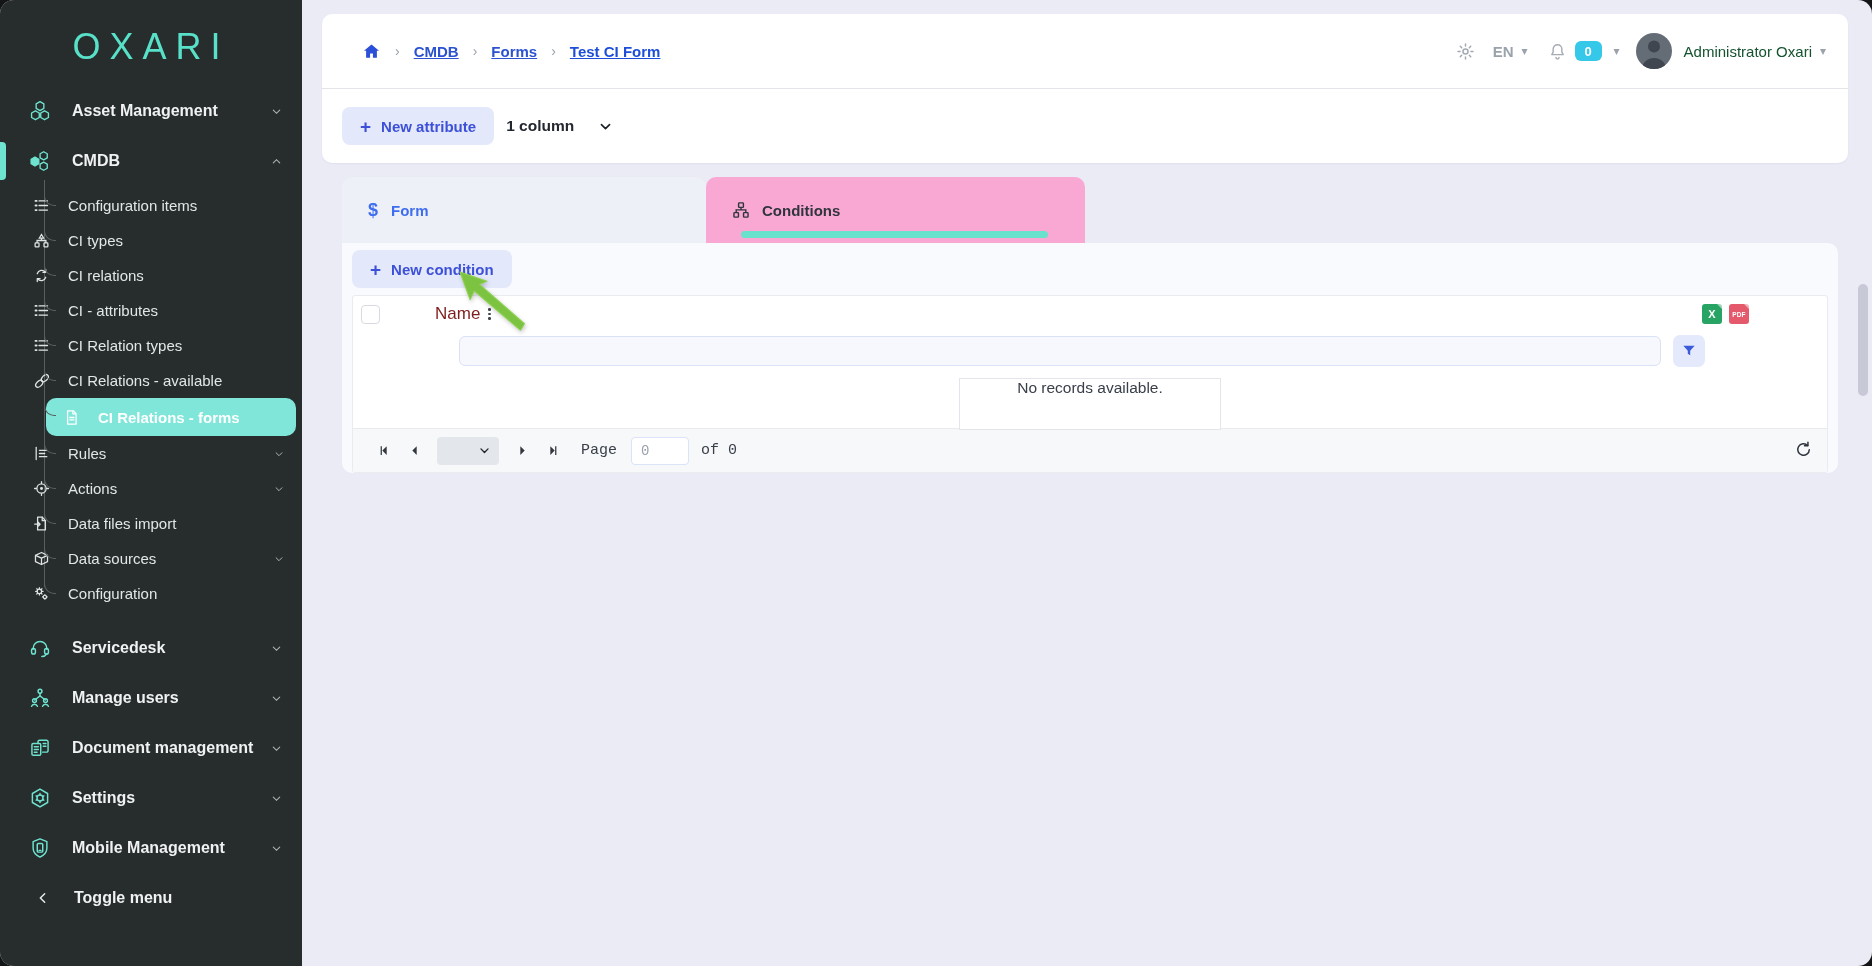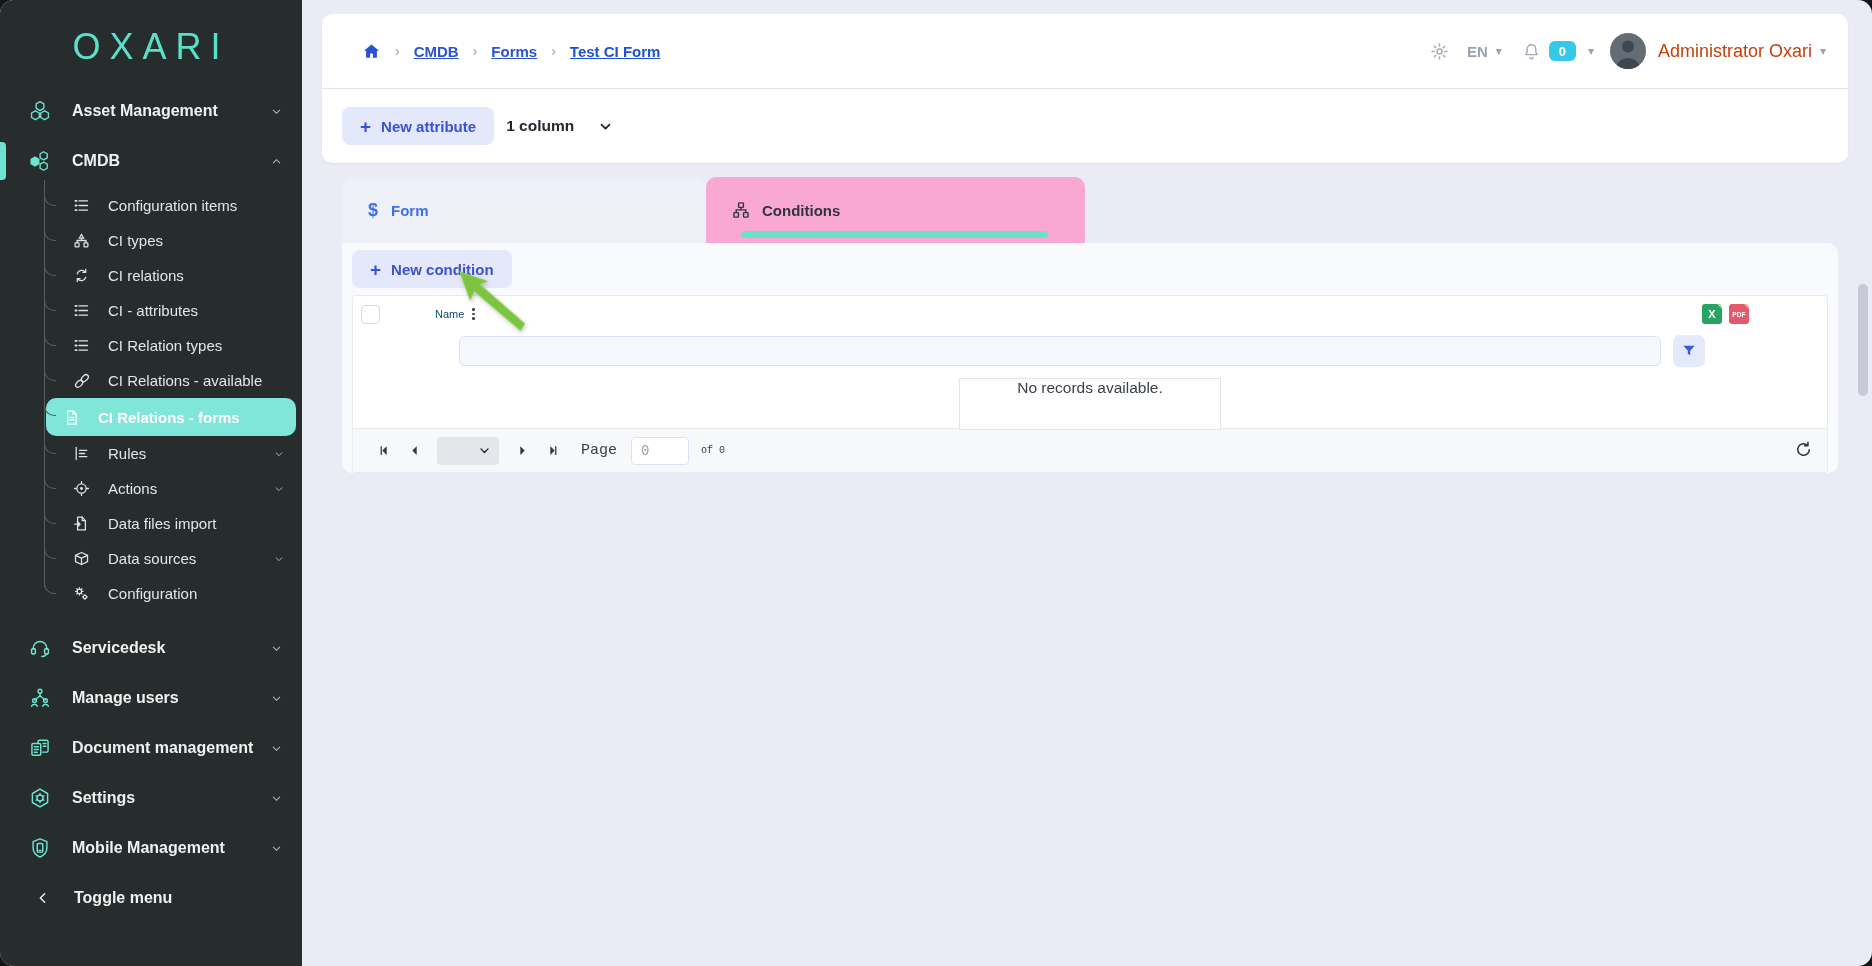--- a/index.html
+++ b/index.html
@@ -10,21 +10,21 @@
 
   
   .sidebar{position:absolute;left:0;top:0;width:302px;height:966px;background:#272c2c;display:flex;flex-direction:column;}
   .logo{margin:26px 0 18px;text-align:center;color:#58e1c8;font-size:36px;font-weight:500;letter-spacing:9px;}
   .top-item{position:relative;display:flex;align-items:center;height:50px;padding-left:28px;color:#f0f2f2;font-size:16px;font-weight:600;cursor:pointer;}
   .top-item .ico{width:24px;height:24px;color:#6ee3d0;margin-right:20px;}
   .top-item .chev{margin-left:auto;margin-right:14px;color:#aeb4b4;}
   .top-item.cmdb::before{content:"";position:absolute;left:0;top:6px;bottom:6px;width:6px;background:#6ee3d0;border-radius:0 4px 4px 0;}
   .subtree{position:relative;padding:2px 0 4px;}
   .subtree::before{content:"";position:absolute;left:44px;top:-6px;height:calc(100% - 22px);border-left:1px solid #585f5f;}
-  .sub-item{position:relative;display:flex;align-items:center;height:35px;padding-left:72px;color:#e2e6e6;font-size:15px;cursor:pointer;}
+  .sub-item{position:relative;display:flex;align-items:center;height:35px;padding-left:32px;color:#e2e6e6;font-size:15px;cursor:pointer;}
   .sub-item::before{content:"";position:absolute;left:44px;top:-4px;width:11px;height:21px;border-left:1px solid #585f5f;border-bottom:1px solid #585f5f;border-bottom-left-radius:10px;}
   .sub-item .ico{width:19px;height:19px;color:#dfe3e3;margin-right:17px;}
   .sub-item .chev{margin-left:auto;margin-right:14px;color:#aeb4b4;}
   .sub-item.active{background:#7fe6d9;border-radius:10px;margin-left:46px;margin-right:6px;height:38px;padding-left:16px;color:#ffffff;font-weight:700;}
   .sub-item.active .ico{color:#ffffff;}
   .sub-item.active::before{left:-2px;}
   .gap8{height:8px;flex:none;}
   .toggle-item{display:flex;align-items:center;height:50px;padding-left:34px;color:#f0f2f2;font-size:16px;font-weight:600;cursor:pointer;}
   .toggle-item .ico{width:18px;height:18px;color:#e8ebeb;margin-right:22px;}
 
@@ -35,21 +35,21 @@
   .crumb-sep{color:#99a0aa;font-size:14px;margin:0 14px;}
   .crumb-link{color:#2b52cf;font-size:15px;font-weight:700;text-decoration:underline;cursor:pointer;}
   .crumb-current{color:#1d4ed8;font-size:15px;font-weight:700;text-decoration:underline;}
   .top-right{margin-left:auto;display:flex;align-items:center;}
   .tr-gear{color:#a4a9b3;margin-right:18px;}
   .tr-lang{color:#9aa2ac;font-size:15px;font-weight:600;margin-right:8px;}
   .caret{color:#9aa2ac;font-size:12px;}
   .tr-bell{color:#a6abb5;margin:0 8px 0 20px;}
   .badge{min-width:27px;height:20px;background:#35c8e8;border-radius:6px;color:#fff;font-size:13px;font-weight:700;display:flex;align-items:center;justify-content:center;margin-right:12px;}
   .avatar{width:36px;height:36px;border-radius:50%;background:#646c76;overflow:hidden;margin:0 12px 0 16px;display:flex;align-items:flex-end;justify-content:center;}
-  .tr-name{color:#c2410c;font-size:18px;margin-right:8px;}
+  .tr-name{color:#14532d;font-size:15px;margin-right:8px;}
   .hdr-divider{height:1px;background:#e4e5e9;}
   .toolbar-row{height:74px;display:flex;align-items:center;padding-left:20px;}
   .btn-primary-soft{display:inline-flex;align-items:center;height:38px;padding:0 18px;background:#e4e8fb;border:none;border-radius:8px;color:#3c50d8;font-size:15px;font-weight:600;font-family:inherit;cursor:pointer;}
   .btn-primary-soft .plus{font-size:19px;font-weight:700;margin-right:10px;line-height:1;}
   .col-select{display:flex;align-items:center;margin-left:12px;cursor:pointer;}
   .col-select .lbl{color:#23272f;font-size:15.5px;font-weight:600;}
   .col-select .ico{margin-left:24px;color:#1d2129;}
 
   
   .tab{position:absolute;top:177px;height:66px;display:flex;align-items:center;padding-left:26px;box-sizing:border-box;border-radius:10px 10px 0 0;cursor:pointer;}
@@ -60,39 +60,39 @@
   .tab-cond .ico{width:18px;height:18px;color:#30353d;margin-right:12px;}
   .tab-cond .lbl{color:#30353d;font-size:15px;font-weight:600;}
   .tab-indicator{position:absolute;left:35px;right:37px;bottom:5px;height:7px;background:#68e2cc;border-radius:4px;}
 
   
   .content-card{position:absolute;left:342px;top:243px;width:1496px;height:230px;background:#f8fafd;border-radius:0 10px 10px 10px;box-sizing:border-box;padding:0 10px;}
   .newcond-row{height:52px;display:flex;align-items:center;}
   .grid{background:#ffffff;border:1px solid #e9ebf0;border-radius:3px;box-sizing:border-box;height:178px;display:flex;flex-direction:column;}
   .grid-head{height:36px;display:flex;align-items:center;flex:none;}
   .checkbox{width:17px;height:17px;background:#fff;border:1px solid #d6dae3;border-radius:4px;margin-left:8px;cursor:pointer;}
-  .col-name{margin-left:55px;color:#0c4a6e;font-size:11px;}
+  .col-name{margin-left:55px;color:#7f1d1d;font-size:17px;}
   .dots{display:flex;flex-direction:column;gap:2px;margin-left:8px;cursor:pointer;}
   .dots i{width:2.5px;height:2.5px;border-radius:50%;background:#40454d;}
   .export{margin-left:auto;margin-right:78px;display:flex;gap:7px;}
   .file-ic{width:20px;height:20px;border-radius:3px;color:#fff;display:flex;align-items:center;justify-content:center;cursor:pointer;position:relative;}
   .file-xls{background:#27a463;font-size:11px;font-weight:700;}
   .file-pdf{background:#e4596b;font-size:6.5px;font-weight:700;letter-spacing:.2px;}
   .file-ic::before{content:"";position:absolute;top:0;right:0;border-style:solid;border-width:0 5px 5px 0;border-color:transparent rgba(255,255,255,.55) transparent transparent;}
   .grid-filter{height:37px;display:flex;align-items:center;flex:none;}
   .filter-input{margin-left:106px;width:1202px;height:30px;box-sizing:border-box;background:#f6f8fd;border:1px solid #d9e2f6;border-radius:6px;font-family:inherit;font-size:14px;padding:0 10px;color:#3a4049;outline:none;}
   .filter-btn{margin-left:12px;width:32px;height:32px;background:#e4e9fc;border:none;border-radius:7px;display:flex;align-items:center;justify-content:center;cursor:pointer;color:#3b5bd9;}
   .grid-body{flex:1;position:relative;}
   .empty-box{position:absolute;left:50%;transform:translateX(-50%);top:9px;width:260px;height:50px;background:#fff;border:1px solid #e3e5ea;display:flex;justify-content:center;color:#3a4049;font-size:15.5px;}
   .pager{height:43px;flex:none;background:#f7f8fa;border-top:1px solid #e8eaee;display:flex;align-items:center;padding:0 14px 0 16px;border-radius:0 0 3px 3px;font-family:Liberation Mono, monospace;}
   .pg-btn{background:none;border:none;padding:0;width:18px;height:18px;display:flex;align-items:center;justify-content:center;color:#33383f;cursor:pointer;}
   .pg-size{margin-left:14px;width:62px;height:28px;background:#e3e6ea;border-radius:4px;display:flex;align-items:center;justify-content:flex-end;padding-right:8px;box-sizing:border-box;color:#23272f;cursor:pointer;}
   .pg-label{margin-left:20px;color:#3a4049;font-size:15px;}
   .pg-input{margin-left:14px;width:58px;height:28px;box-sizing:border-box;background:#fff;border:1px solid #dbe3f8;border-radius:4px;font-family:inherit;font-size:14px;color:#9aa1ad;padding:0 9px;outline:none;}
-  .pg-of{margin-left:12px;color:#3a4049;font-size:10px;}
+  .pg-of{margin-left:12px;color:#3a4049;font-size:15px;}
   .pg-refresh{margin-left:auto;background:none;border:none;padding:0;color:#2f343c;cursor:pointer;}
   .ml12{margin-left:12px;} .ml14{margin-left:14px;} .ml6{margin-left:6px;}
 
   
   .green-arrow{position:absolute;left:446px;top:270px;overflow:visible;filter:drop-shadow(1px 2px 2px rgba(0,0,0,.22));pointer-events:none;}
   .scroll-thumb{position:absolute;left:1858px;top:284px;width:10px;height:112px;border-radius:5px;background:#c7cad6;}
 </style>
 </head>
 <body>
 

